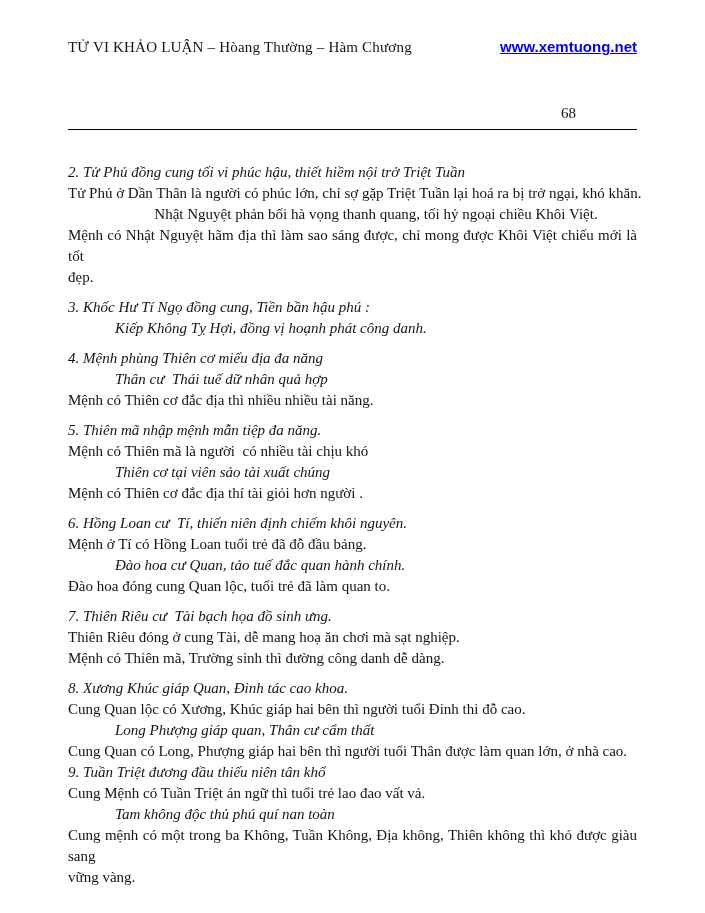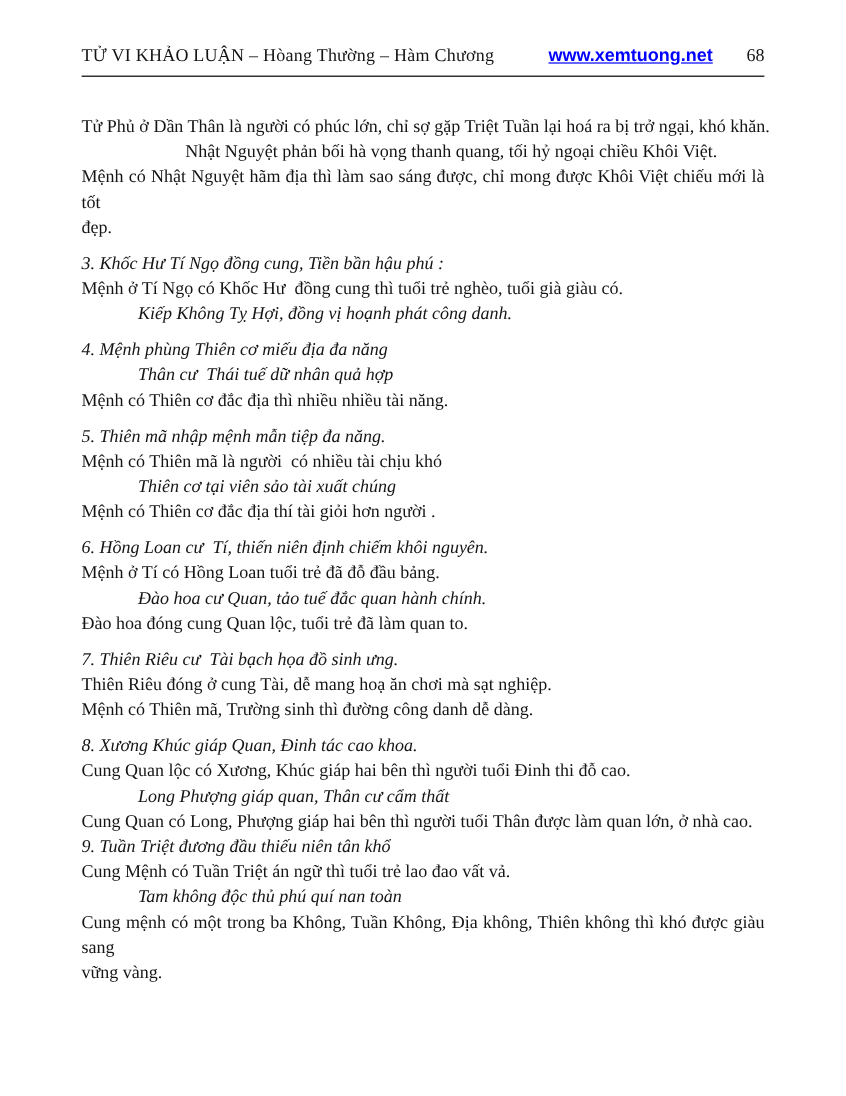--- a/index.html
+++ b/index.html
@@ -19,21 +19,22 @@
     justify-content: space-between;
     align-items: baseline;
     padding: 38px 68px 0 68px;
     font-size: 15px;
     line-height: 18px;
   }
   .header-title { letter-spacing: 0.2px; }
   .header-right {
     display: flex;
     align-items: center;
-    gap: 28px;
+    gap: 48px;
+    flex-direction: column;
   }
   .site-link {
     font-family: "Liberation Sans", "DejaVu Sans", sans-serif;
     font-weight: bold;
     font-size: 15px;
     color: #0000ff;
     text-decoration: underline;
     cursor: pointer;
   }
   .page-number { font-size: 15px; }
@@ -69,29 +70,29 @@
       <span class="site-link">www.xemtuong.net</span>
       <span class="page-number">68</span>
     </span>
   </div>
 
   <div class="rule"></div>
 
   <div class="content">
 
     <div class="section">
+      <div class="line h">2. Tử Phủ đồng cung tối vi phúc hậu, thiết hiềm nội trở Triệt Tuần</div>
       <div class="line">Tử Phủ ở Dần Thân là người có phúc lớn, chỉ sợ gặp Triệt Tuần lại hoá ra bị trở ngại, khó khăn.</div>
       <div class="line ip">Nhật Nguyệt phản bối hà vọng thanh quang, tối hỷ ngoại chiều Khôi Việt.</div>
       <div class="line j">Mệnh có Nhật Nguyệt hãm địa thì làm sao sáng được, chỉ mong được Khôi Việt chiếu mới là tốt</div>
       <div class="line">đẹp.</div>
     </div>
 
     <div class="section">
       <div class="line h">3. Khốc Hư Tí Ngọ đồng cung, Tiền bần hậu phú :</div>
-      <div class="line">Mệnh ở Tí Ngọ có Khốc Hư  đồng cung thì tuổi trẻ nghèo, tuổi già giàu có.</div>
       <div class="line i">Kiếp Không Tỵ Hợi, đồng vị hoạnh phát công danh.</div>
     </div>
 
     <div class="section">
       <div class="line h">4. Mệnh phùng Thiên cơ miếu địa đa năng</div>
       <div class="line i">Thân cư  Thái tuế dữ nhân quả hợp</div>
       <div class="line">Mệnh có Thiên cơ đắc địa thì nhiều nhiều tài năng.</div>
     </div>
 
     <div class="section">

